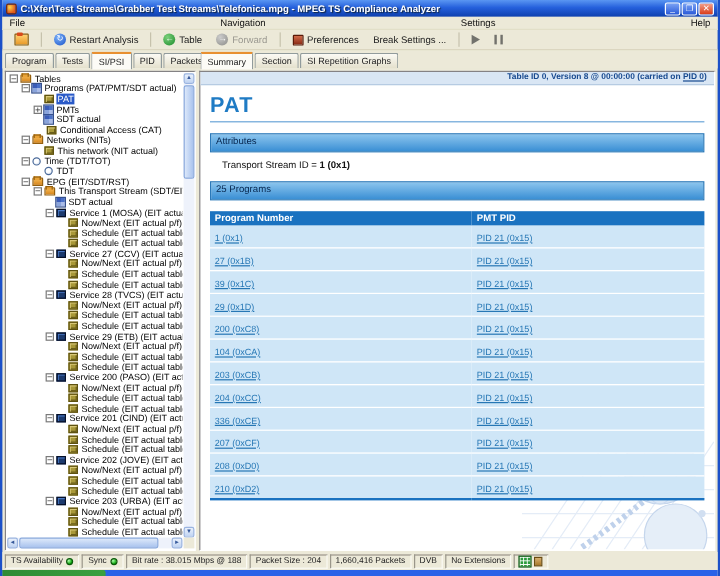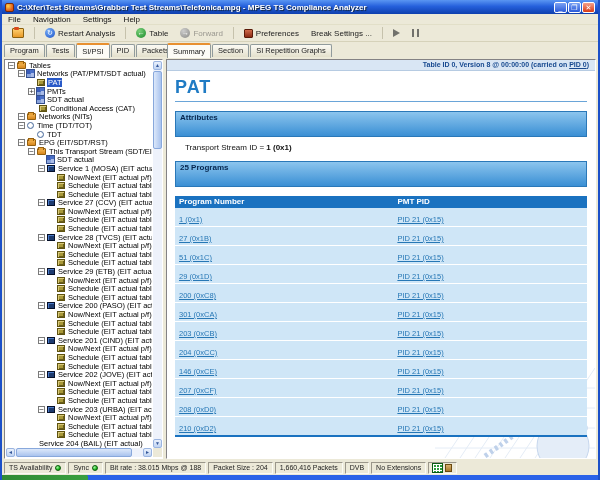--- a/index.html
+++ b/index.html
@@ -15,21 +15,21 @@
     background:radial-gradient(circle at 30% 30%,#ffd24a,#e05a1a 70%); border:1px solid #7a2a08; }
   .wtitle { font-size:8px; font-weight:bold; white-space:nowrap; overflow:hidden; flex:1;
     text-shadow:1px 1px 1px #123; }
   .wbtn { width:13px; height:11px; flex:none; margin-left:1px; border:1px solid #fff; border-radius:2px;
     font-size:7px; line-height:9px; text-align:center; color:#fff;
     background:linear-gradient(180deg,#7aa2f4,#2a5ad8); }
   .wbtn.close { background:linear-gradient(180deg,#f4a08a,#d83a16); }
 
   
   .menubar { height:11px; flex:none; display:flex; align-items:center; background:#ece9d8;
-    border-bottom:1px solid #e2dfc8; }
+    border-bottom:1px solid #e2dfc8;justify-content:space-between; }
   .menu-item { font-size:8px; padding:0 6px; color:#111; }
 
   
   .toolbar { height:17px; flex:none; display:flex; align-items:center; padding:0 4px;
     border-bottom:1px solid #d6d2ba; }
   .tbtn { display:flex; align-items:center; gap:3px; font-size:8px; color:#222; padding:1px 6px; }
   .tbtn.disabled { color:#9a9890; }
   .sep { width:1px; height:12px; background:#c6c2ac; margin:0 4px; }
   .cicon { width:10px; height:10px; border-radius:50%; color:#fff; font-size:7px; line-height:10px;
     text-align:center; flex:none; }
@@ -98,22 +98,22 @@
 
   
   .content { flex:1; background:#fff; border:1px solid; border-color:#848284 #fff #fff #848284;
     position:relative; overflow:hidden; }
   .infobar { height:11px; background:#d9e6f4; border-bottom:1px solid #b6cbe2; text-align:right;
     font-size:7px; font-weight:bold; color:#17498f; padding:1px 6px 0 0; white-space:nowrap; }
   .infobar a { color:#17498f; }
   .page { padding:0 8px; position:relative; z-index:1; }
   .pat-title { font-size:18px; font-weight:bold; color:#1f7bc4; margin:6px 0 3px; letter-spacing:1px; }
   .rule { border-bottom:1px solid #6aa5d8; margin-bottom:9px; }
-  .secbar { height:26px; background:linear-gradient(180deg,#8cc5ee,#3a8fd4); border:1px solid #2a78b8;
-    color:#06264e; font-size:8px; font-weight:bold; padding:1px 4px; }
+  .secbar { height:16px; background:linear-gradient(180deg,#8cc5ee,#3a8fd4); border:1px solid #2a78b8;
+    color:#06264e; font-size:8px; font-weight:normal; padding:1px 4px; }
   .attr-line { font-size:8px; color:#111; padding:6px 2px 9px 10px; }
   table.programs { width:100%; border-collapse:collapse; margin-top:9px; }
   table.programs th { background:#1a72c0; color:#fff; font-size:8px; text-align:left;
     padding:1px 4px 2px; font-weight:bold; }
   table.programs td { background:#cfe6f7; border-bottom:1px solid #fff; padding:0 4px; height:8.7px; }
   table.programs tr:last-child td { border-bottom:2px solid #1a72c0; }
   table.programs a { color:#2677b5; font-size:7.5px; }
   .col2 { width:47%; }
 
   .watermark { position:absolute; right:0; bottom:0; z-index:0; opacity:.75; }
@@ -206,21 +206,21 @@
     <div class="left">
       <div class="treewrap">
           <div class="trow" style="padding-left: 2px;">
             <span class="exp">−</span>
             <span class="ticon i-folder"></span>
             <span class="tlabel">Tables</span>
           </div>
           <div class="trow" style="padding-left: 12px;">
             <span class="exp">−</span>
             <span class="ticon i-grid"></span>
-            <span class="tlabel">Networks (PAT/PMT/SDT actual)</span>
+            <span class="tlabel">Programs (PAT/PMT/SDT actual)</span>
           </div>
           <div class="trow" style="padding-left: 22px;">
             <span class="expsp"></span>
             <span class="ticon i-monitor-olive"></span>
             <span class="tlabel sel">PAT</span>
           </div>
           <div class="trow" style="padding-left: 22px;">
             <span class="exp">+</span>
             <span class="ticon i-grid"></span>
             <span class="tlabel">PMTs</span>
@@ -232,20 +232,25 @@
           </div>
           <div class="trow" style="padding-left: 24px;">
             <span class="expsp"></span>
             <span class="ticon i-monitor-olive"></span>
             <span class="tlabel">Conditional Access (CAT)</span>
           </div>
           <div class="trow" style="padding-left: 12px;">
             <span class="exp">−</span>
             <span class="ticon i-folder"></span>
             <span class="tlabel">Networks (NITs)</span>
+          </div>
+          <div class="trow" style="padding-left: 22px;">
+            <span class="expsp"></span>
+            <span class="ticon i-monitor-olive"></span>
+            <span class="tlabel">This network (NIT actual)</span>
           </div>
           <div class="trow" style="padding-left: 12px;">
             <span class="exp">−</span>
             <span class="ticon i-clock"></span>
             <span class="tlabel">Time (TDT/TOT)</span>
           </div>
           <div class="trow" style="padding-left: 22px;">
             <span class="expsp"></span>
             <span class="ticon i-clock"></span>
             <span class="tlabel">TDT</span>
@@ -466,45 +471,45 @@
           <tbody>
               <tr>
                 <td><a href="#">1 (0x1)</a></td>
                 <td class="col2"><a href="#">PID 21 (0x15)</a></td>
               </tr>
               <tr>
                 <td><a href="#">27 (0x1B)</a></td>
                 <td class="col2"><a href="#">PID 21 (0x15)</a></td>
               </tr>
               <tr>
-                <td><a href="#">51 (0x1C)</a></td>
+                <td><a href="#">39 (0x1C)</a></td>
                 <td class="col2"><a href="#">PID 21 (0x15)</a></td>
               </tr>
               <tr>
                 <td><a href="#">29 (0x1D)</a></td>
                 <td class="col2"><a href="#">PID 21 (0x15)</a></td>
               </tr>
               <tr>
                 <td><a href="#">200 (0xC8)</a></td>
                 <td class="col2"><a href="#">PID 21 (0x15)</a></td>
               </tr>
               <tr>
-                <td><a href="#">301 (0xCA)</a></td>
+                <td><a href="#">104 (0xCA)</a></td>
                 <td class="col2"><a href="#">PID 21 (0x15)</a></td>
               </tr>
               <tr>
                 <td><a href="#">203 (0xCB)</a></td>
                 <td class="col2"><a href="#">PID 21 (0x15)</a></td>
               </tr>
               <tr>
                 <td><a href="#">204 (0xCC)</a></td>
                 <td class="col2"><a href="#">PID 21 (0x15)</a></td>
               </tr>
               <tr>
-                <td><a href="#">146 (0xCE)</a></td>
+                <td><a href="#">336 (0xCE)</a></td>
                 <td class="col2"><a href="#">PID 21 (0x15)</a></td>
               </tr>
               <tr>
                 <td><a href="#">207 (0xCF)</a></td>
                 <td class="col2"><a href="#">PID 21 (0x15)</a></td>
               </tr>
               <tr>
                 <td><a href="#">208 (0xD0)</a></td>
                 <td class="col2"><a href="#">PID 21 (0x15)</a></td>
               </tr>

